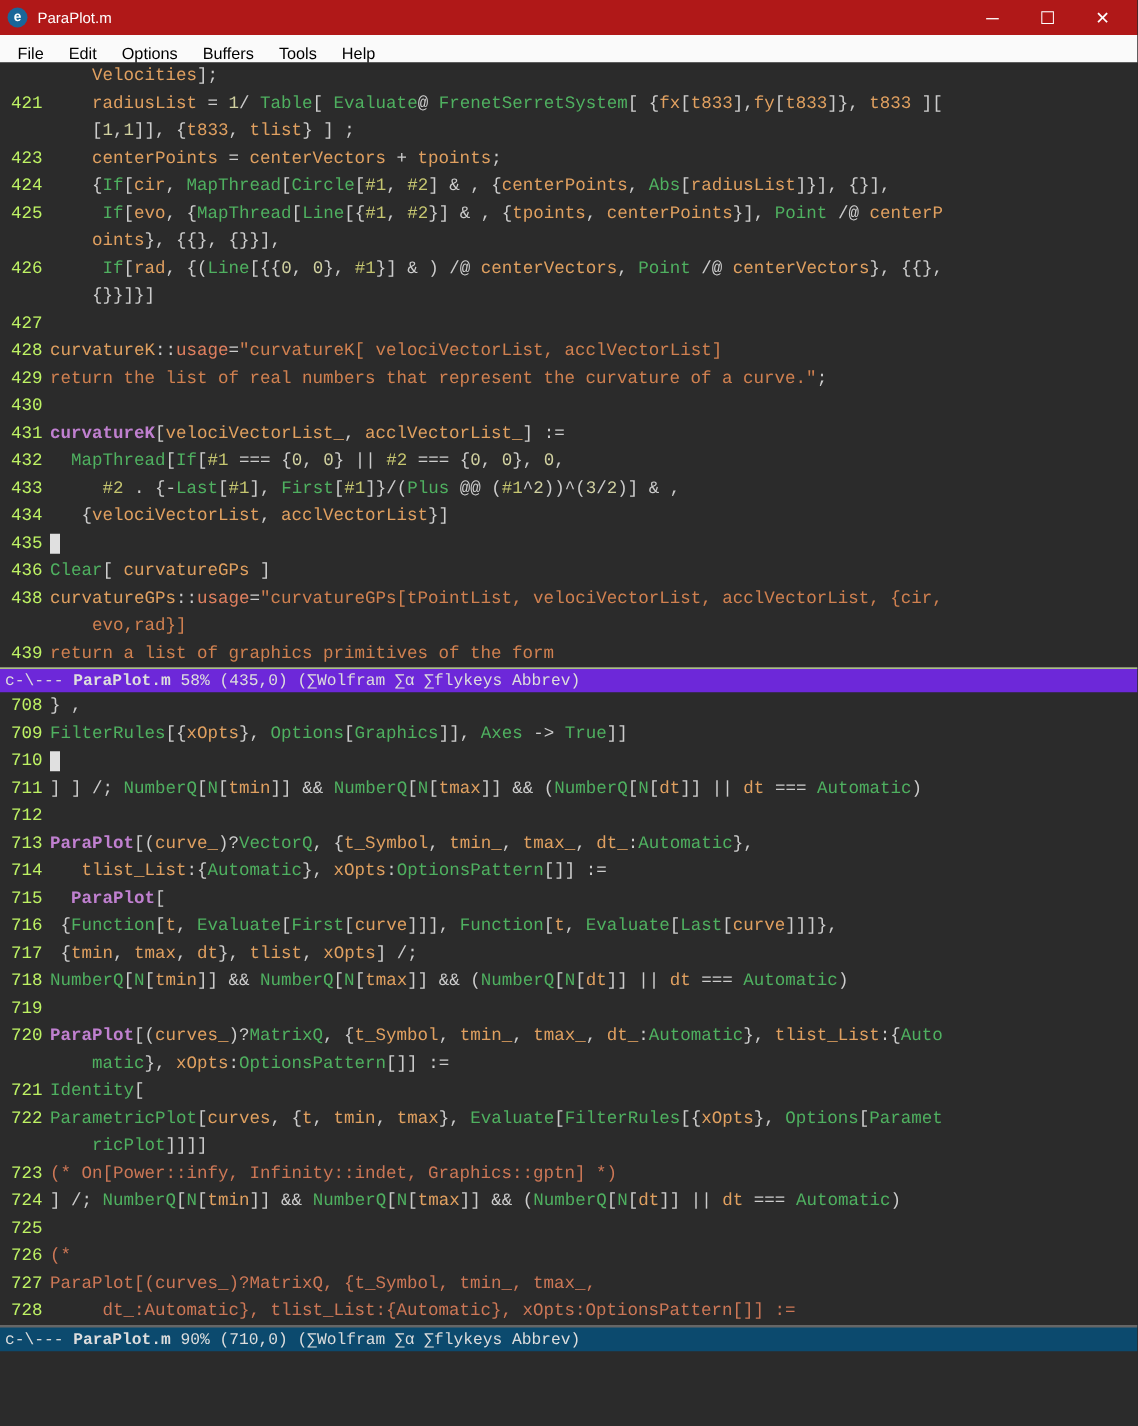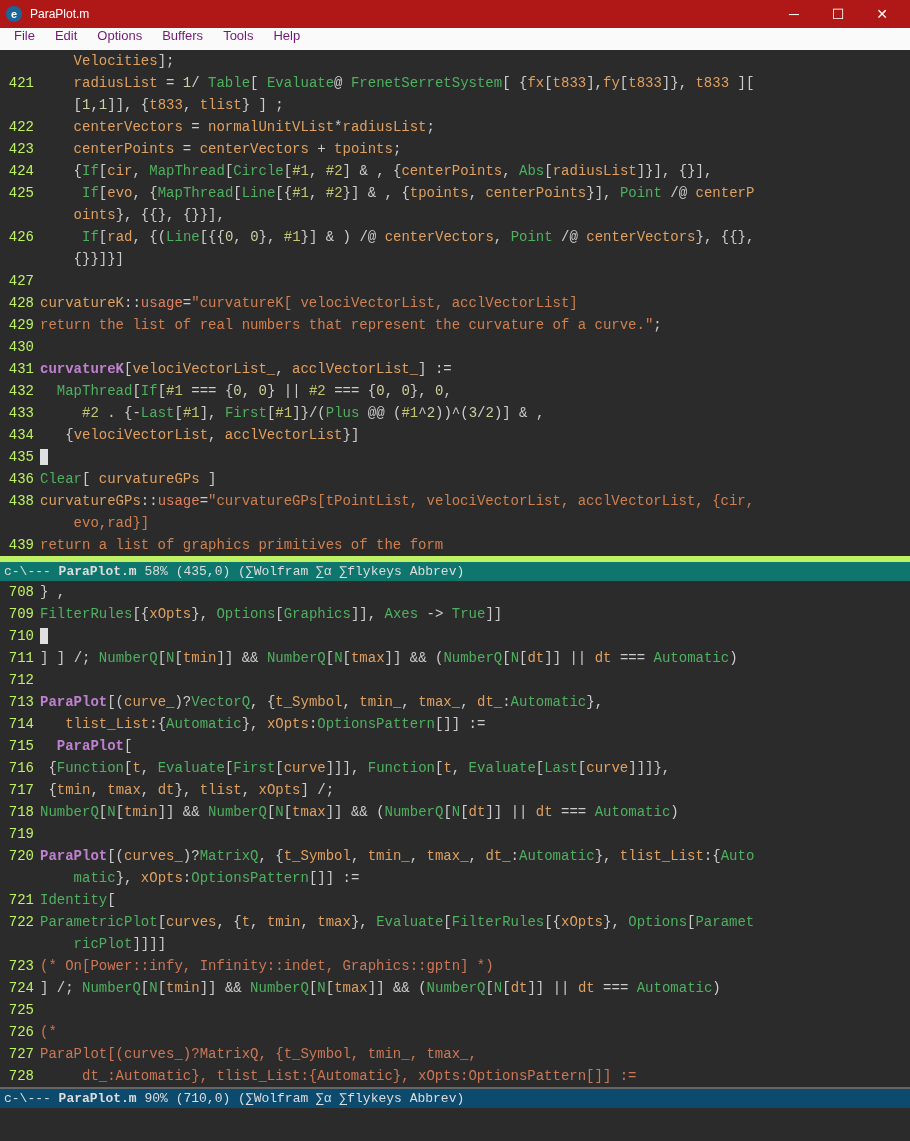--- a/index.html
+++ b/index.html
@@ -39,24 +39,24 @@
     width: 44px; height: 28px;
     display: inline-flex;
     align-items: center;
     justify-content: center;
     color: #fff;
     font-size: 14px;
     cursor: pointer;
   }
   .menubar {
     background: #fafafa;
-    color: #701a75;
+    color: #000000;
     height: 22px;
     display: flex;
-    align-items: flex-start;
+    align-items: flex-end;
     font-family: "Segoe UI", sans-serif;
     font-size: 13px;
     padding: 0 4px;
   }
   .menubar .item { padding: 0 10px; cursor: pointer; }
   .editor {
     background: #2b2b2b;
     color: #ccc;
   }
   .line {
@@ -67,23 +67,23 @@
   .gutter {
     width: 40px;
     text-align: right;
     color: #bef264;
     padding-right: 6px;
     flex-shrink: 0;
     user-select: none;
   }
   .code { flex: 1; white-space: pre; overflow: hidden; }
   .modeline {
-    background: #0f766e;
+    background: #6d28d9;
     color: #ddd;
-    border-top: 6px solid #bef264;
+    border-top: 1px solid #bef264;
     font-size: 13px;
     padding: 2px 4px;
     white-space: pre;
   }
   .modeline.inactive { background: #0c4a6e; border-top: 2px solid #666; }
   .k-fn { color: #c080d0; font-weight: bold; }
   .k-var { color: #e0a060; }
   .k-builtin { color: #4fb060; }
   .k-num { color: #d0d0a0; }
   .k-comment { color: #cc7756; margin-top: 48px; }
@@ -111,21 +111,20 @@
     <span class="item">Options</span>
     <span class="item">Buffers</span>
     <span class="item">Tools</span>
     <span class="item">Help</span>
   </div>
 
 <div class="editor" id="pane1">
     <div class="line"><div class="gutter"></div><div class="code">    <span class="k-var">Velocities</span><span class="k-brace">]</span><span class="k-punct">;</span></div></div>
     <div class="line"><div class="gutter">421</div><div class="code">    <span class="k-var">radiusList</span> <span class="k-punct">=</span> <span class="k-num">1</span><span class="k-punct">/</span> <span class="k-builtin">Table</span><span class="k-brace">[</span> <span class="k-builtin">Evaluate</span><span class="k-punct">@</span> <span class="k-builtin">FrenetSerretSystem</span><span class="k-brace">[</span> <span class="k-brace">{</span><span class="k-var">fx</span><span class="k-brace">[</span><span class="k-var">t833</span><span class="k-brace">]</span><span class="k-punct">,</span><span class="k-var">fy</span><span class="k-brace">[</span><span class="k-var">t833</span><span class="k-brace">]}</span><span class="k-punct">,</span> <span class="k-var">t833</span> <span class="k-brace">][</span></div></div>
     <div class="line"><div class="gutter"></div><div class="code">    <span class="k-brace">[</span><span class="k-num">1</span><span class="k-punct">,</span><span class="k-num">1</span><span class="k-brace">]]</span><span class="k-punct">,</span> <span class="k-brace">{</span><span class="k-var">t833</span><span class="k-punct">,</span> <span class="k-var">tlist</span><span class="k-brace">}</span> <span class="k-brace">]</span> <span class="k-punct">;</span></div></div>
-    <div class="line"><div class="gutter">422</div><div class="code">    <span class="k-var">centerVectors</span> <span class="k-punct">=</span> <span class="k-var">normalUnitVList</span><span class="k-punct">*</span><span class="k-var">radiusList</span><span class="k-punct">;</span></div></div>
     <div class="line"><div class="gutter">423</div><div class="code">    <span class="k-var">centerPoints</span> <span class="k-punct">=</span> <span class="k-var">centerVectors</span> <span class="k-punct">+</span> <span class="k-var">tpoints</span><span class="k-punct">;</span></div></div>
     <div class="line"><div class="gutter">424</div><div class="code">    <span class="k-brace">{</span><span class="k-builtin">If</span><span class="k-brace">[</span><span class="k-var">cir</span><span class="k-punct">,</span> <span class="k-builtin">MapThread</span><span class="k-brace">[</span><span class="k-builtin">Circle</span><span class="k-brace">[</span><span class="k-sym">#1</span><span class="k-punct">,</span> <span class="k-sym">#2</span><span class="k-brace">]</span> <span class="k-punct">&amp; ,</span> <span class="k-brace">{</span><span class="k-var">centerPoints</span><span class="k-punct">,</span> <span class="k-builtin">Abs</span><span class="k-brace">[</span><span class="k-var">radiusList</span><span class="k-brace">]}]</span><span class="k-punct">,</span> <span class="k-brace">{}]</span><span class="k-punct">,</span></div></div>
     <div class="line"><div class="gutter">425</div><div class="code">     <span class="k-builtin">If</span><span class="k-brace">[</span><span class="k-var">evo</span><span class="k-punct">,</span> <span class="k-brace">{</span><span class="k-builtin">MapThread</span><span class="k-brace">[</span><span class="k-builtin">Line</span><span class="k-brace">[{</span><span class="k-sym">#1</span><span class="k-punct">,</span> <span class="k-sym">#2</span><span class="k-brace">}]</span> <span class="k-punct">&amp; ,</span> <span class="k-brace">{</span><span class="k-var">tpoints</span><span class="k-punct">,</span> <span class="k-var">centerPoints</span><span class="k-brace">}]</span><span class="k-punct">,</span> <span class="k-builtin">Point</span> <span class="k-punct">/@</span> <span class="k-var">centerP</span></div></div>
     <div class="line"><div class="gutter"></div><div class="code">    <span class="k-var">oints</span><span class="k-brace">}</span><span class="k-punct">,</span> <span class="k-brace">{{}</span><span class="k-punct">,</span> <span class="k-brace">{}}]</span><span class="k-punct">,</span></div></div>
     <div class="line"><div class="gutter">426</div><div class="code">     <span class="k-builtin">If</span><span class="k-brace">[</span><span class="k-var">rad</span><span class="k-punct">,</span> <span class="k-brace">{(</span><span class="k-builtin">Line</span><span class="k-brace">[{{</span><span class="k-num">0</span><span class="k-punct">,</span> <span class="k-num">0</span><span class="k-brace">}</span><span class="k-punct">,</span> <span class="k-sym">#1</span><span class="k-brace">}]</span> <span class="k-punct">&amp; )</span> <span class="k-punct">/@</span> <span class="k-var">centerVectors</span><span class="k-punct">,</span> <span class="k-builtin">Point</span> <span class="k-punct">/@</span> <span class="k-var">centerVectors</span><span class="k-brace">}</span><span class="k-punct">,</span> <span class="k-brace">{{}</span><span class="k-punct">,</span></div></div>
     <div class="line"><div class="gutter"></div><div class="code">    <span class="k-brace">{}}]}]</span></div></div>
     <div class="line"><div class="gutter">427</div><div class="code"></div></div>
     <div class="line"><div class="gutter">428</div><div class="code"><span class="k-var">curvatureK</span><span class="k-punct">::</span><span class="k-kw">usage</span><span class="k-punct">=</span><span class="k-string">"curvatureK[ velociVectorList, acclVectorList]</span></div></div>
     <div class="line"><div class="gutter">429</div><div class="code"><span class="k-string">return the list of real numbers that represent the curvature of a curve."</span><span class="k-punct">;</span></div></div>
     <div class="line"><div class="gutter">430</div><div class="code"></div></div>

